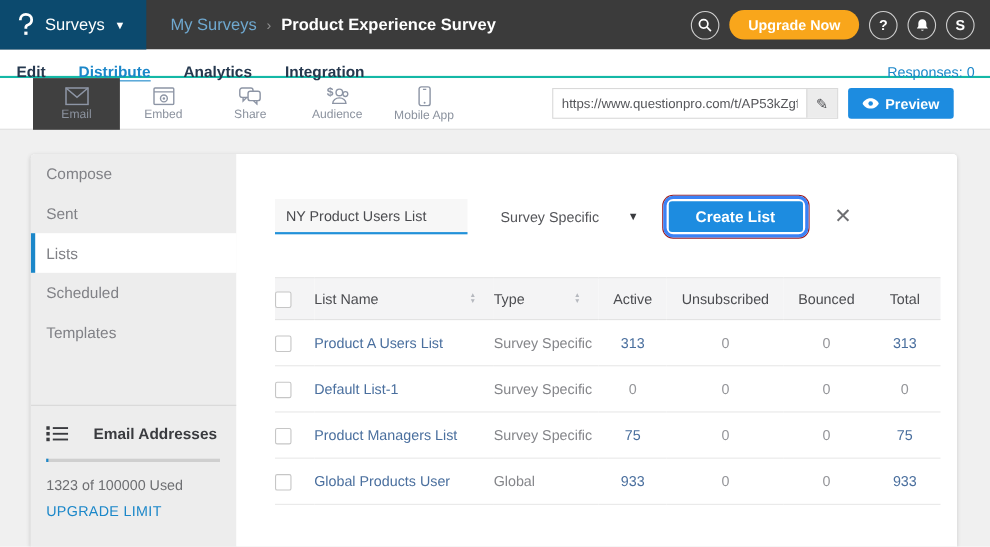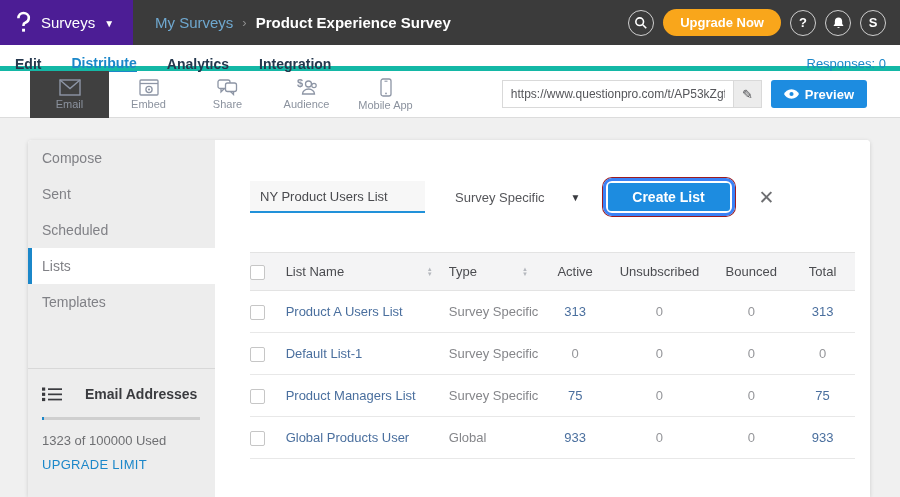--- a/index.html
+++ b/index.html
@@ -1,33 +1,33 @@
 <!DOCTYPE html>
 <html><head>
 <meta charset="utf-8">
 <style>
   * { margin:0; padding:0; box-sizing:border-box; }
   html,body { width:900px; height:497px; overflow:hidden; }
   body { font-family:"Liberation Sans", sans-serif; background:#f0f0f0; }
 
   
   .topbar { height:45px; background:#3b3b3b; display:flex; align-items:center; }
-  .logo-box { width:133px; height:45px; background:#4c1d95; display:flex; align-items:center; gap:9px; padding-left:15px; cursor:pointer; }
+  .logo-box { width:133px; height:45px; background:#0c4a6e; display:flex; align-items:center; gap:9px; padding-left:15px; cursor:pointer; }
   .logo-box .product { color:#fff; font-size:15px; }
   .logo-box .caret { color:#fff; font-size:10px; margin-top:2px; }
   .breadcrumb { margin-left:22px; display:flex; align-items:center; gap:9px; font-size:15px; }
   .breadcrumb .parent { color:#6fa8cf; cursor:pointer; }
   .breadcrumb .sep { color:#8f8f8f; font-size:13px; }
   .breadcrumb .current { color:#ffffff; font-weight:bold; }
   .topbar-right { margin-left:auto; display:flex; align-items:center; gap:9px; padding-right:14px; }
   .circle-btn { width:26px; height:26px; border:1.5px solid #cfcfcf; border-radius:50%; display:flex; align-items:center; justify-content:center; color:#fff; font-size:13px; font-weight:bold; cursor:pointer; background:transparent; }
   .upgrade-btn { height:27px; padding:0 17px; background:#f9a61b; border:none; border-radius:14px; color:#fff; font-size:13px; font-weight:bold; cursor:pointer; font-family:inherit; }
 
   
-  .tabs { height:26px; background:#fff; border-bottom:5px solid #14b8a6; display:flex; align-items:center; padding:16px 14px 0 15px; gap:30px; }
+  .tabs { height:26px; background:#fff; border-bottom:2px solid #14b8a6; display:flex; align-items:center; padding:16px 14px 0 15px; gap:30px; }
   .tab { font-size:14px; font-weight:bold; color:#25384e; cursor:pointer; }
   .tab.active { color:#1b87c9; border-bottom:1px solid #1b87c9; padding-bottom:0px; }
   .responses { margin-left:auto; font-size:13px; color:#1b87c9; }
 
   
   .toolbar { height:47px; background:#fff; border-bottom:1px solid #dcdcdc; display:flex; align-items:center; padding-left:30px; padding-right:33px; }
   .channel { width:79px; height:47px; display:flex; flex-direction:column; align-items:center; justify-content:center; gap:2px; cursor:pointer; }
   .channel.active { background:#404040; }
   .channel .ch-label { font-size:11px; color:#8b929e; }
   .url-box { margin-left:auto; width:260px; height:28px; border:1px solid #d9d9d9; background:#fff; display:flex; align-items:stretch; }
@@ -199,22 +199,22 @@
     <span>Preview</span>
   </button>
 </div>
 
 <div class="content">
   <div class="card">
 
     <aside class="sidebar">
       <div class="side-item">Compose</div>
       <div class="side-item">Sent</div>
+      <div class="side-item active">Lists</div>
       <div class="side-item">Scheduled</div>
-      <div class="side-item active">Lists</div>
       <div class="side-item">Templates</div>
 
       <div class="email-addr">
         <div class="ea-head">
           <span>
             <svg width="20" height="15" viewBox="0 0 20 15" fill="#3a3b3f">
                 <rect x="0" y="0.5" width="3.2" height="3.2"></rect>
                 <rect x="6" y="1.3" width="14" height="1.7"></rect>
                 <rect x="0" y="5.7" width="3.2" height="3.2"></rect>
                 <rect x="6" y="6.5" width="14" height="1.7"></rect>

